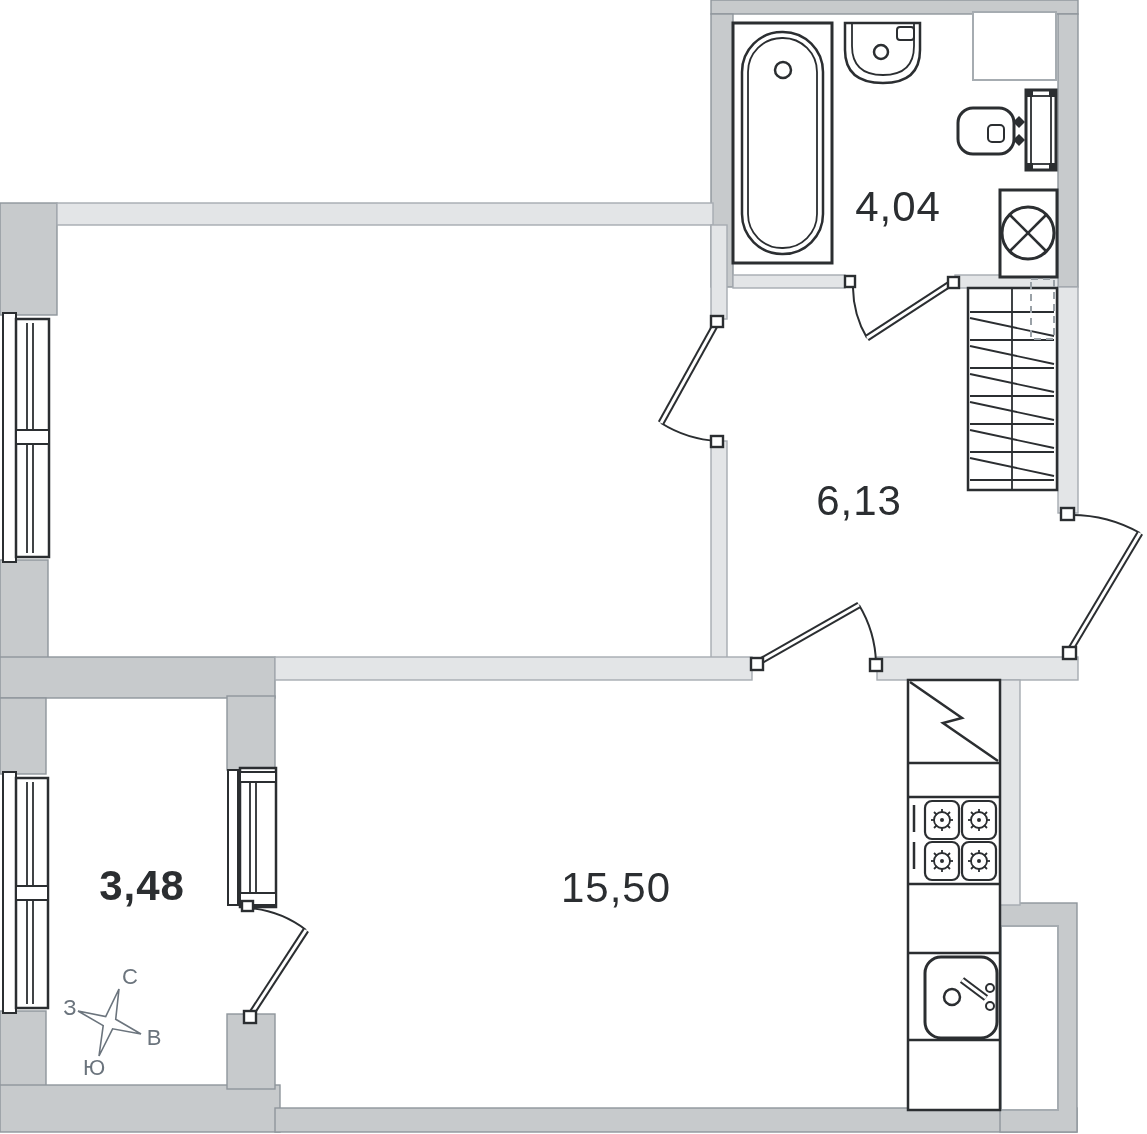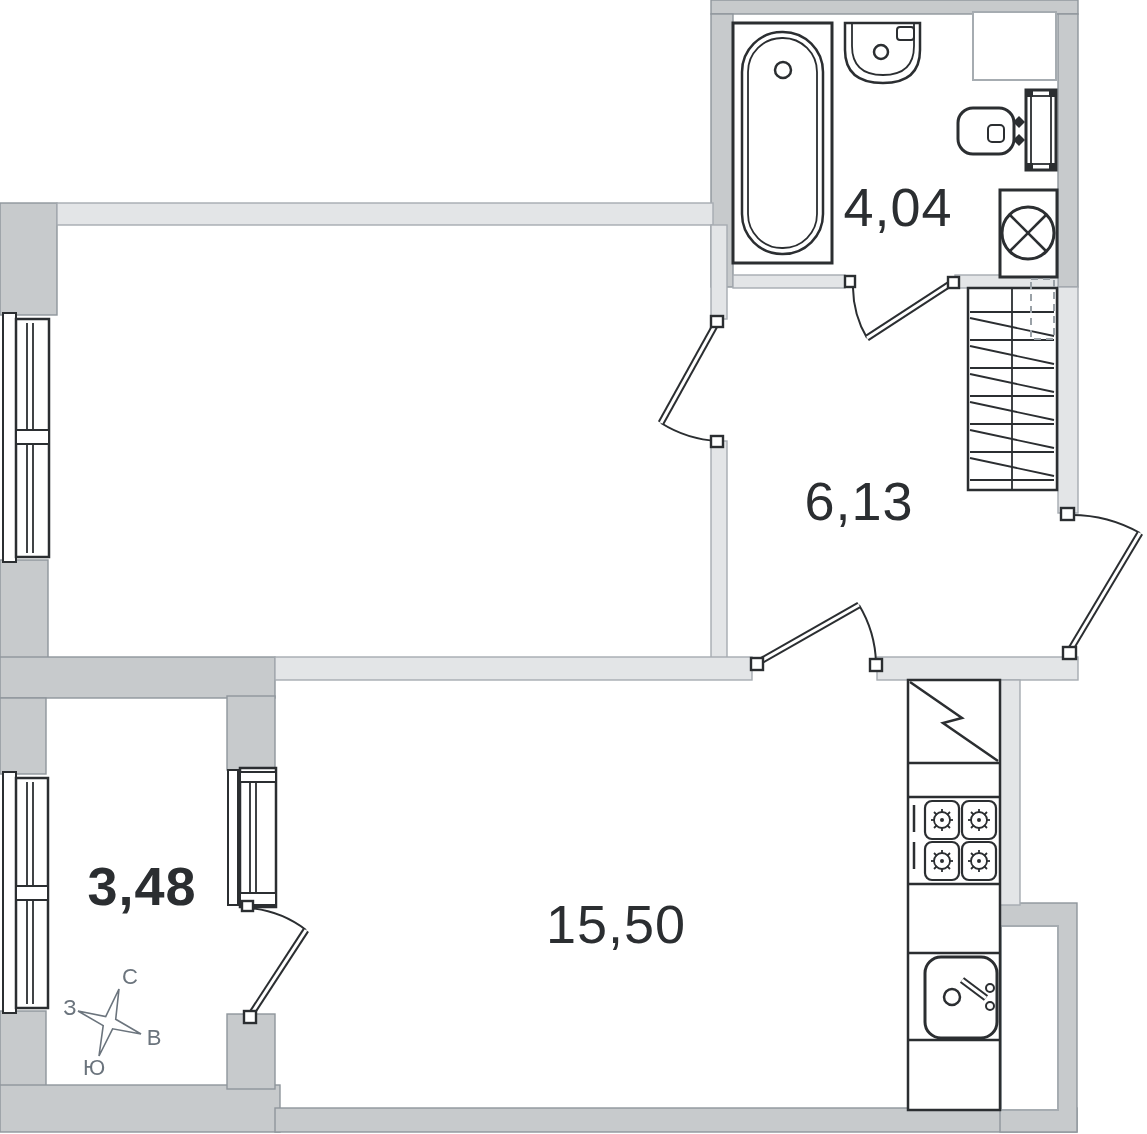--- a/index.html
+++ b/index.html
@@ -23,21 +23,21 @@
   .leafB{fill:none;stroke:#ffffff;stroke-width:3;}
   .arc{fill:none;stroke:var(--line,#2b2e31);stroke-width:2;}
   .hinge{fill:#ffffff;stroke:var(--line,#2b2e31);stroke-width:2.4;}
   .dash{fill:none;stroke:#9aa1a7;stroke-width:2;stroke-dasharray:7 5;}
   .cmp{fill:#ffffff;stroke:var(--compass,#6b747d);stroke-width:1.6;}
   .blk{fill:var(--line,#2b2e31);stroke:none;}
   
   .area-label{
     position:absolute;
     transform:translate(-50%,-50%);
-    font-size:54px;
+    font-size:42px;
     color:var(--label,#2b2e31);
     letter-spacing:1px;
     white-space:nowrap;
   }
   .cmp-label{
     position:absolute;
     transform:translate(-50%,-50%);
     font-size:22px;
     color:var(--compass,#6b747d);
     white-space:nowrap;
@@ -277,21 +277,21 @@
     <rect class="hinge" x="242" y="901" width="11" height="10"></rect>
   </g>
 
   <g>
     <polygon class="cmp" points="119,989 115.7,1019.3 141,1034 112.6,1028.8 99,1056 103.2,1025.6 78,1011 105.7,1016.6"></polygon>
   </g>
 </svg>
 
   <div class="area-label" style="left:898px; top:207px;">4,04</div>
   <div class="area-label" style="left:859px; top:501px;">6,13</div>
-  <div class="area-label" style="left:616px; top:888px;margin-top:36px;">15,50</div>
+  <div class="area-label" style="left:616px; top:888px;">15,50</div>
   <div class="area-label" style="left:142px; top:886px;font-weight:bold;">3,48</div>
 
   <div class="cmp-label" style="left:130px; top:977px;">С</div>
   <div class="cmp-label" style="left:70px;  top:1008px;">З</div>
   <div class="cmp-label" style="left:154px; top:1038px;">В</div>
   <div class="cmp-label" style="left:94px;  top:1068px;">Ю</div>
 
 </div>
 
 </body></html>

